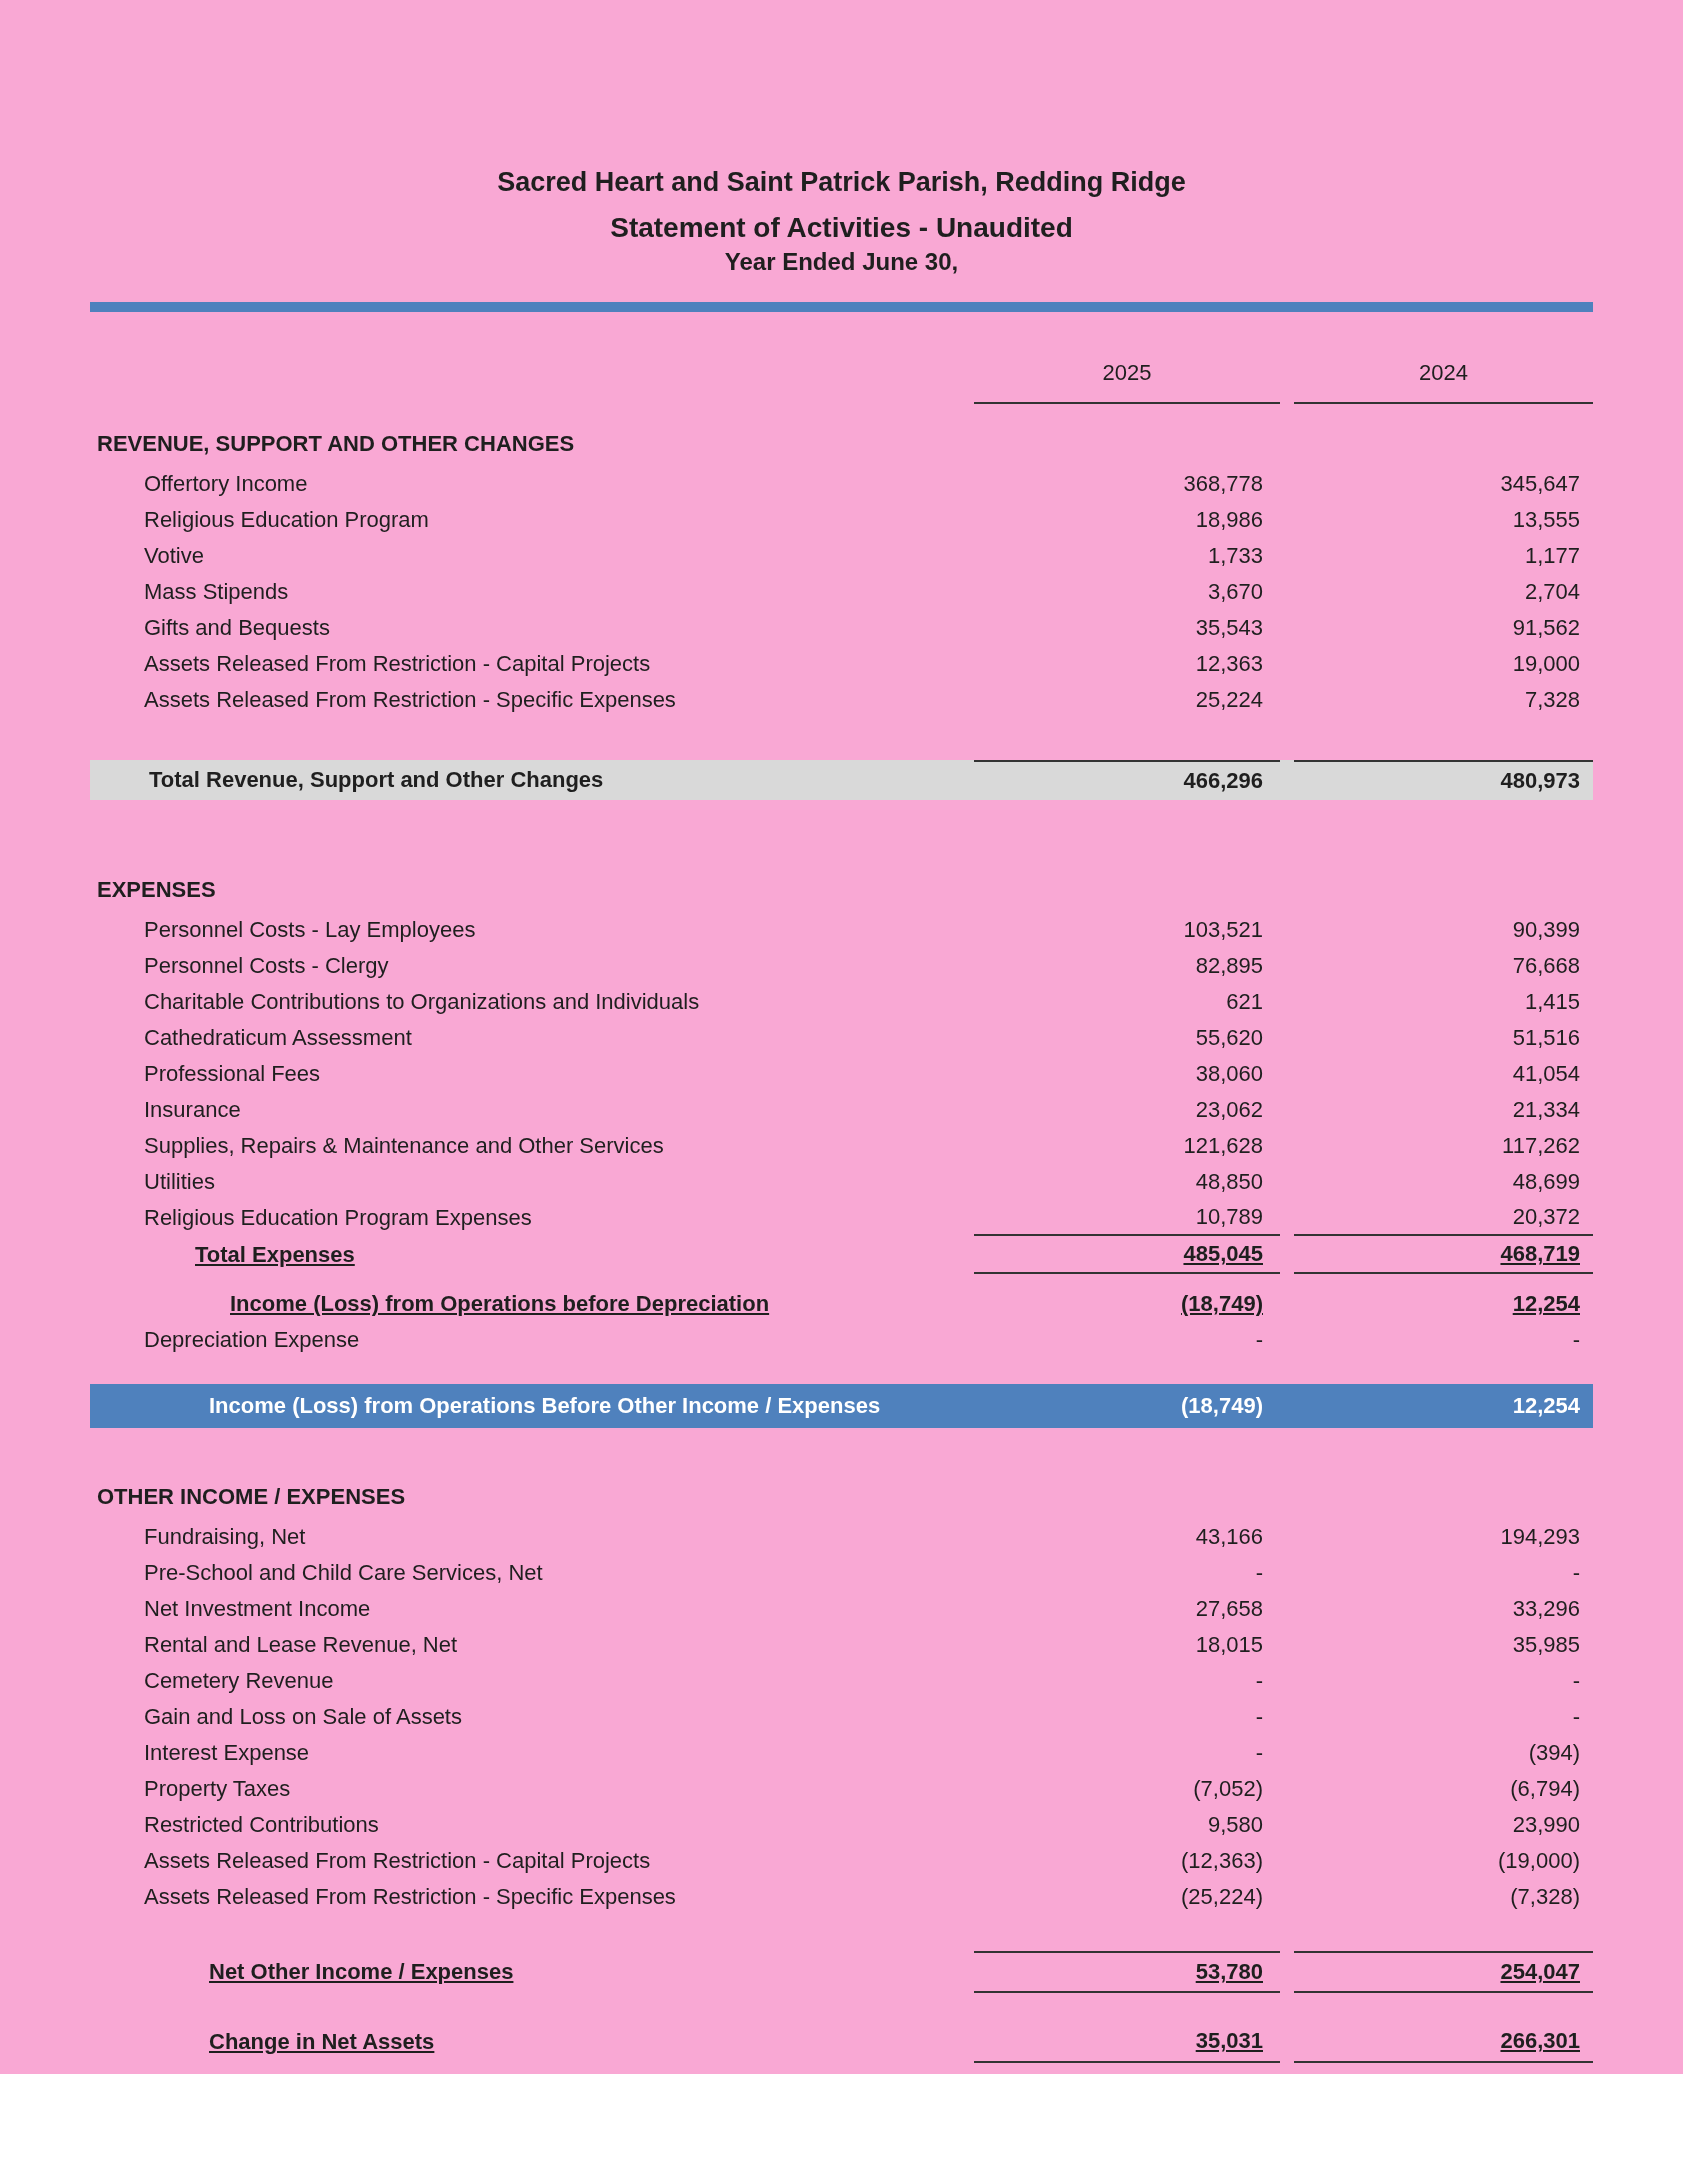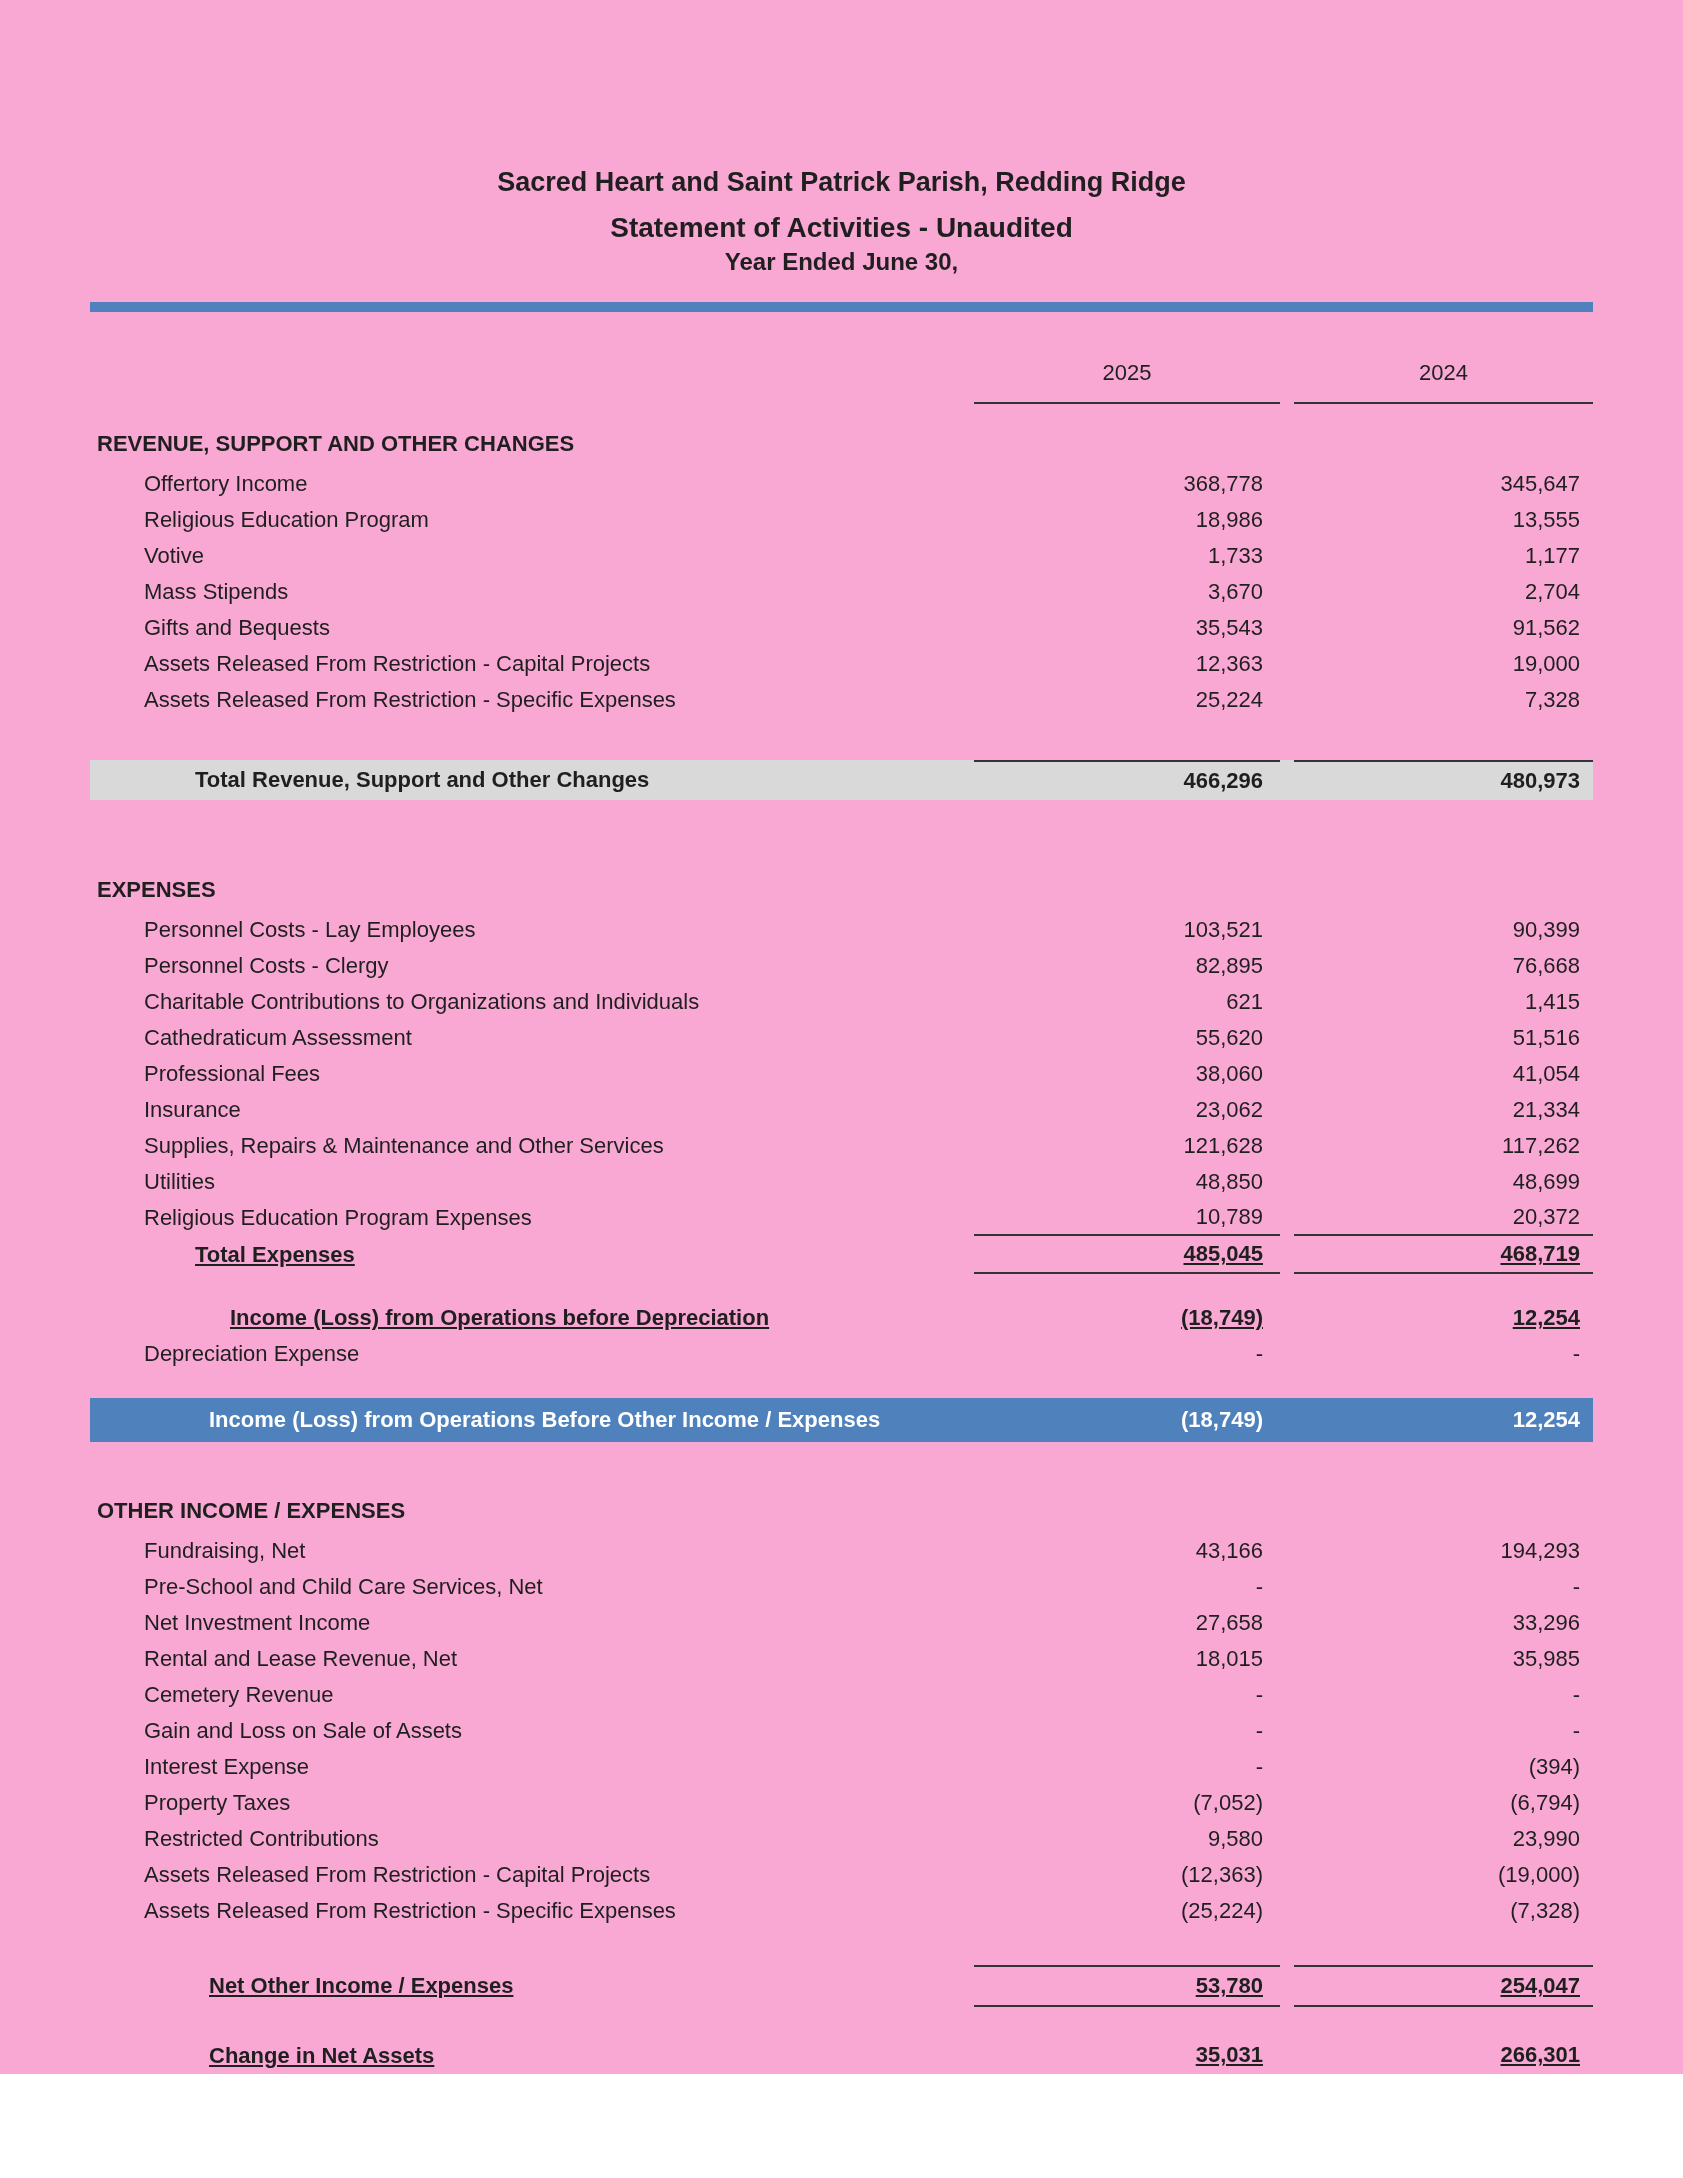--- a/index.html
+++ b/index.html
@@ -27,26 +27,26 @@
 
   .sec { margin-top:72px; margin-bottom:4px; }
   .sec .lbl { padding-left:7px; font-weight:bold; }
   .sec-first { margin-top:22px; }
 
   .bold { font-weight:bold;text-decoration:underline; }
   .ul-num .num { border-bottom:2px solid #333; }
   .tl-num .num { border-top:2px solid #333; }
 
   .gray { background:var(--rowgray,#d9d9d9); font-weight:bold; min-height:40px; margin-top:42px; }
-  .gray .lbl { padding-left:105px; }
+  .gray .lbl { padding-left:59px; }
 
   .total-exp { min-height:38px; }
   .total-exp .lbl { padding-left:105px; }
 
-  .predep { margin-top:26px; }
+  .predep { margin-top:12px; }
   .predep .lbl { padding-left:140px; }
 
   .band { background:var(--accent,#4f81bd); color:#ffffff; font-weight:bold;
           min-height:44px; margin-top:26px; }
   .band .lbl { padding-left:119px; }
 
   .other-sec { margin-top:51px; }
 
   .netrow { margin-top:36px; min-height:42px; }
   .netrow .lbl { padding-left:119px; }

